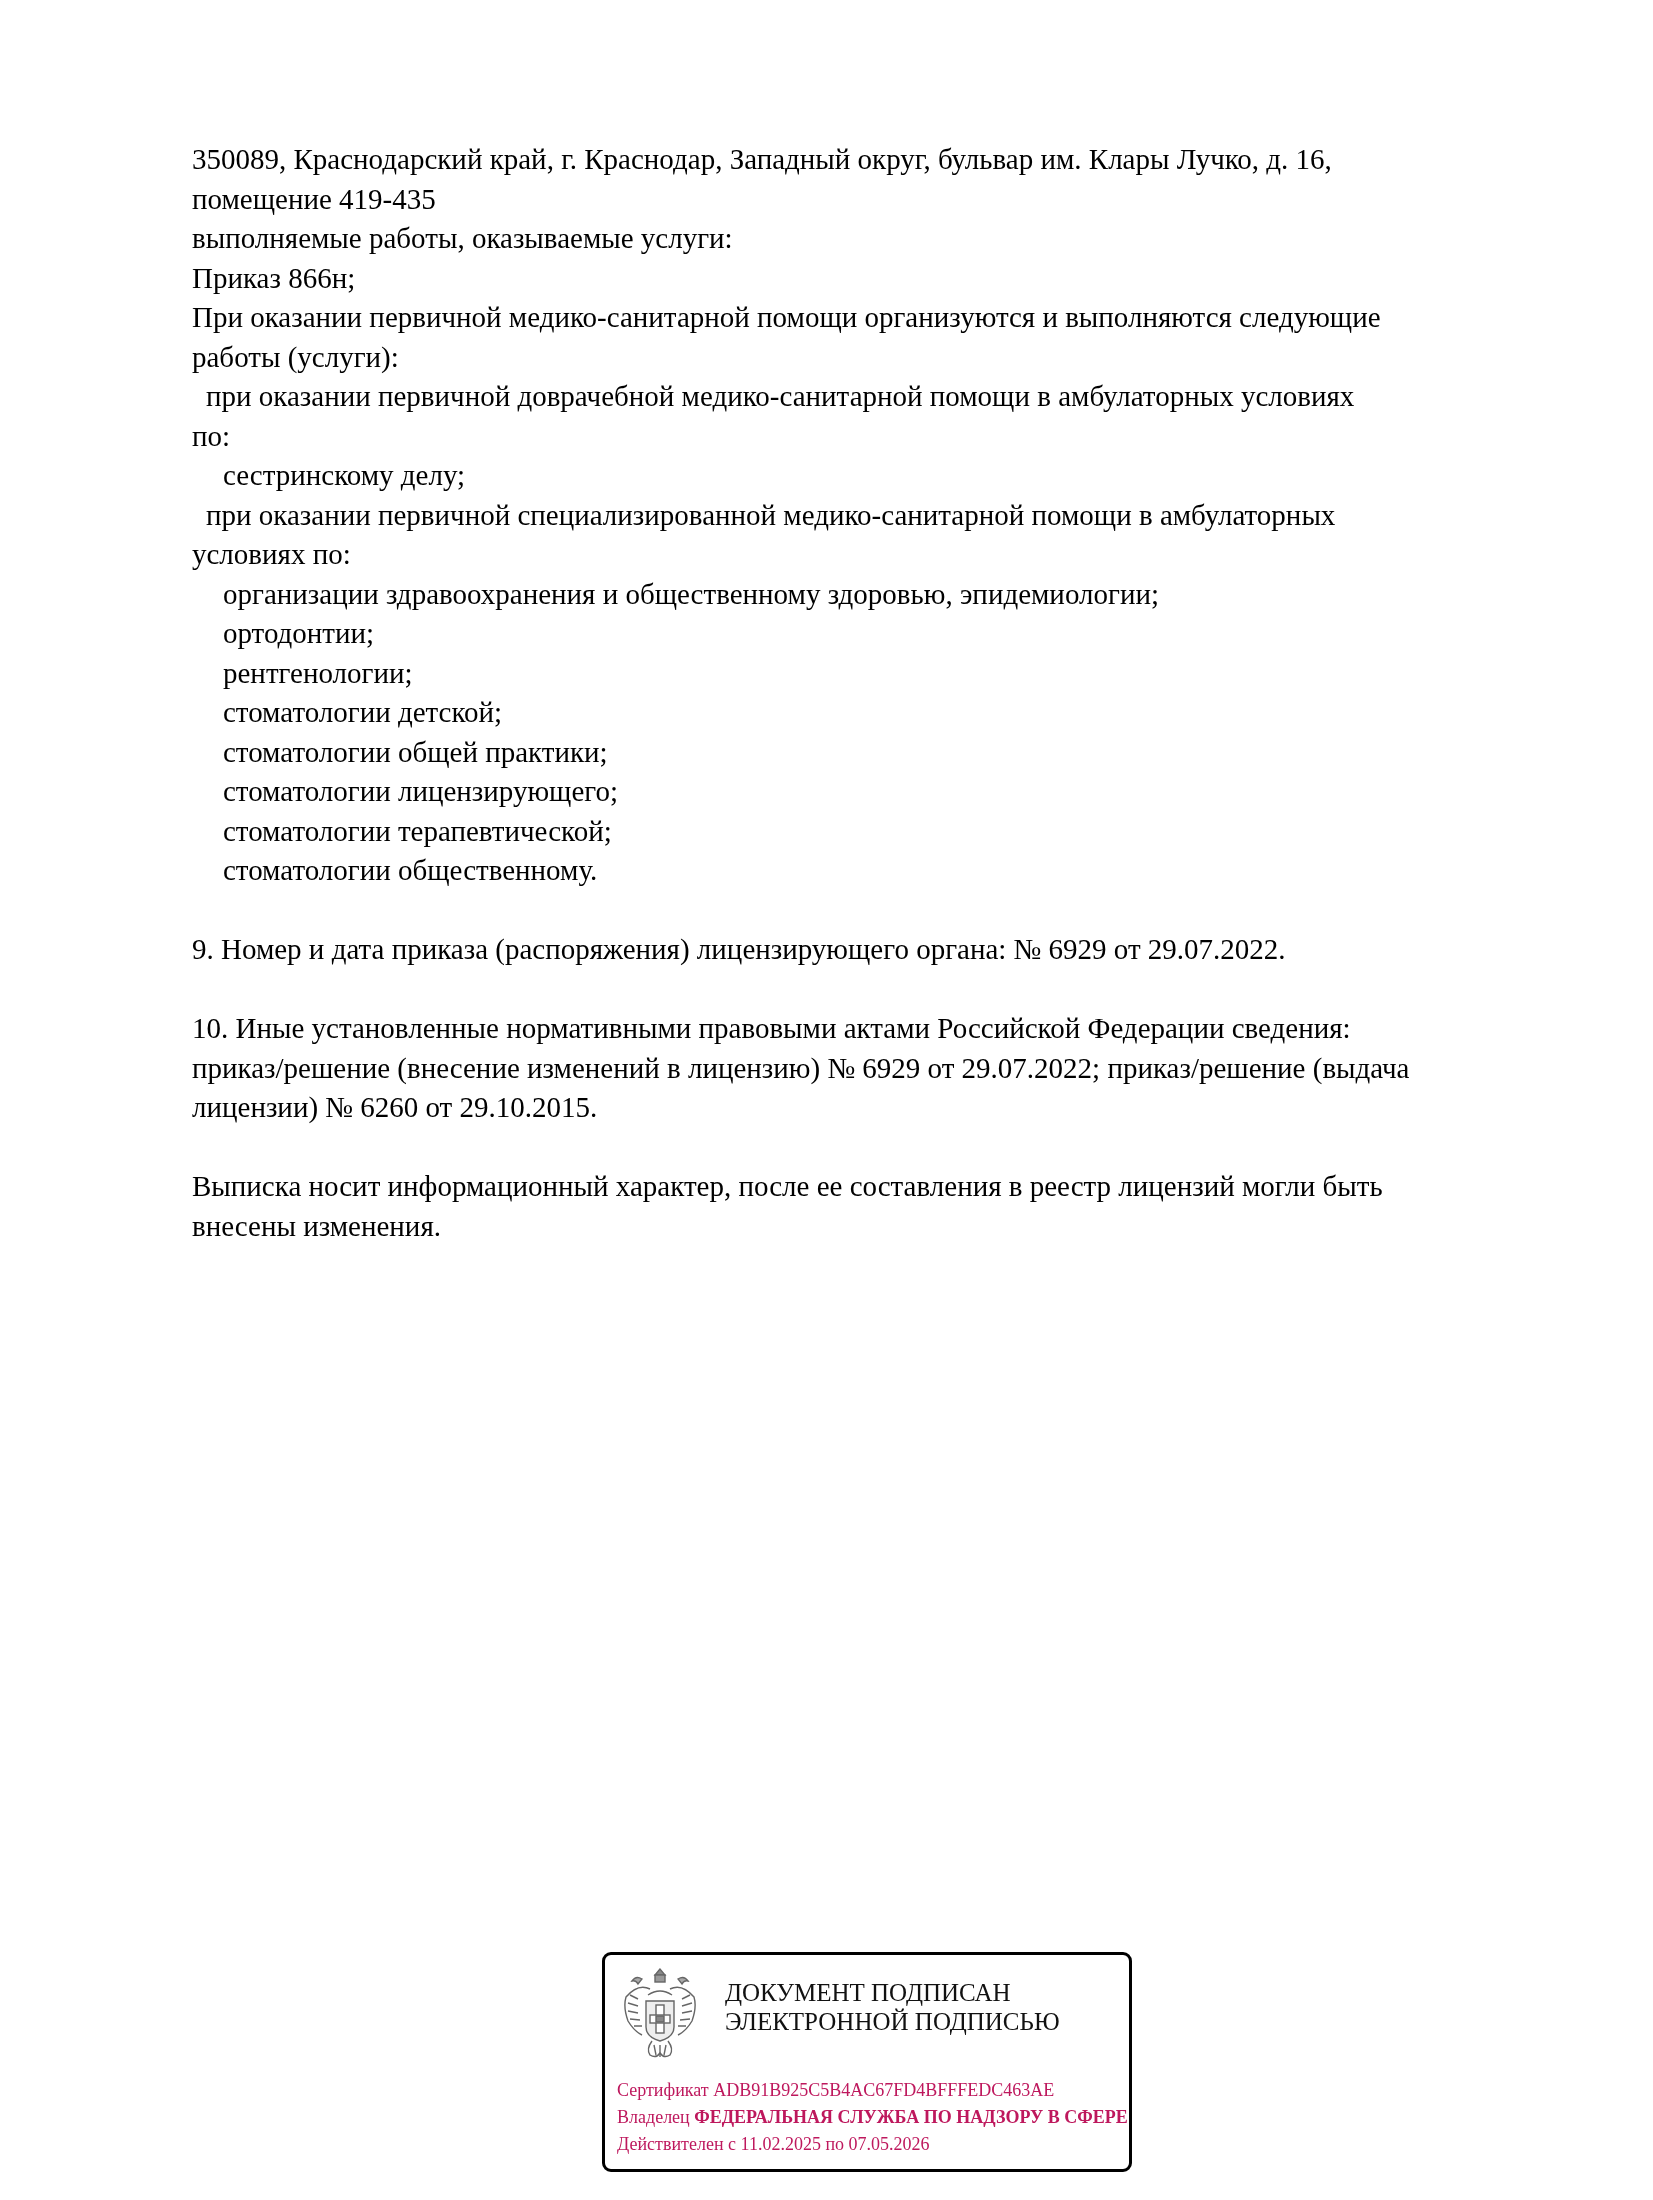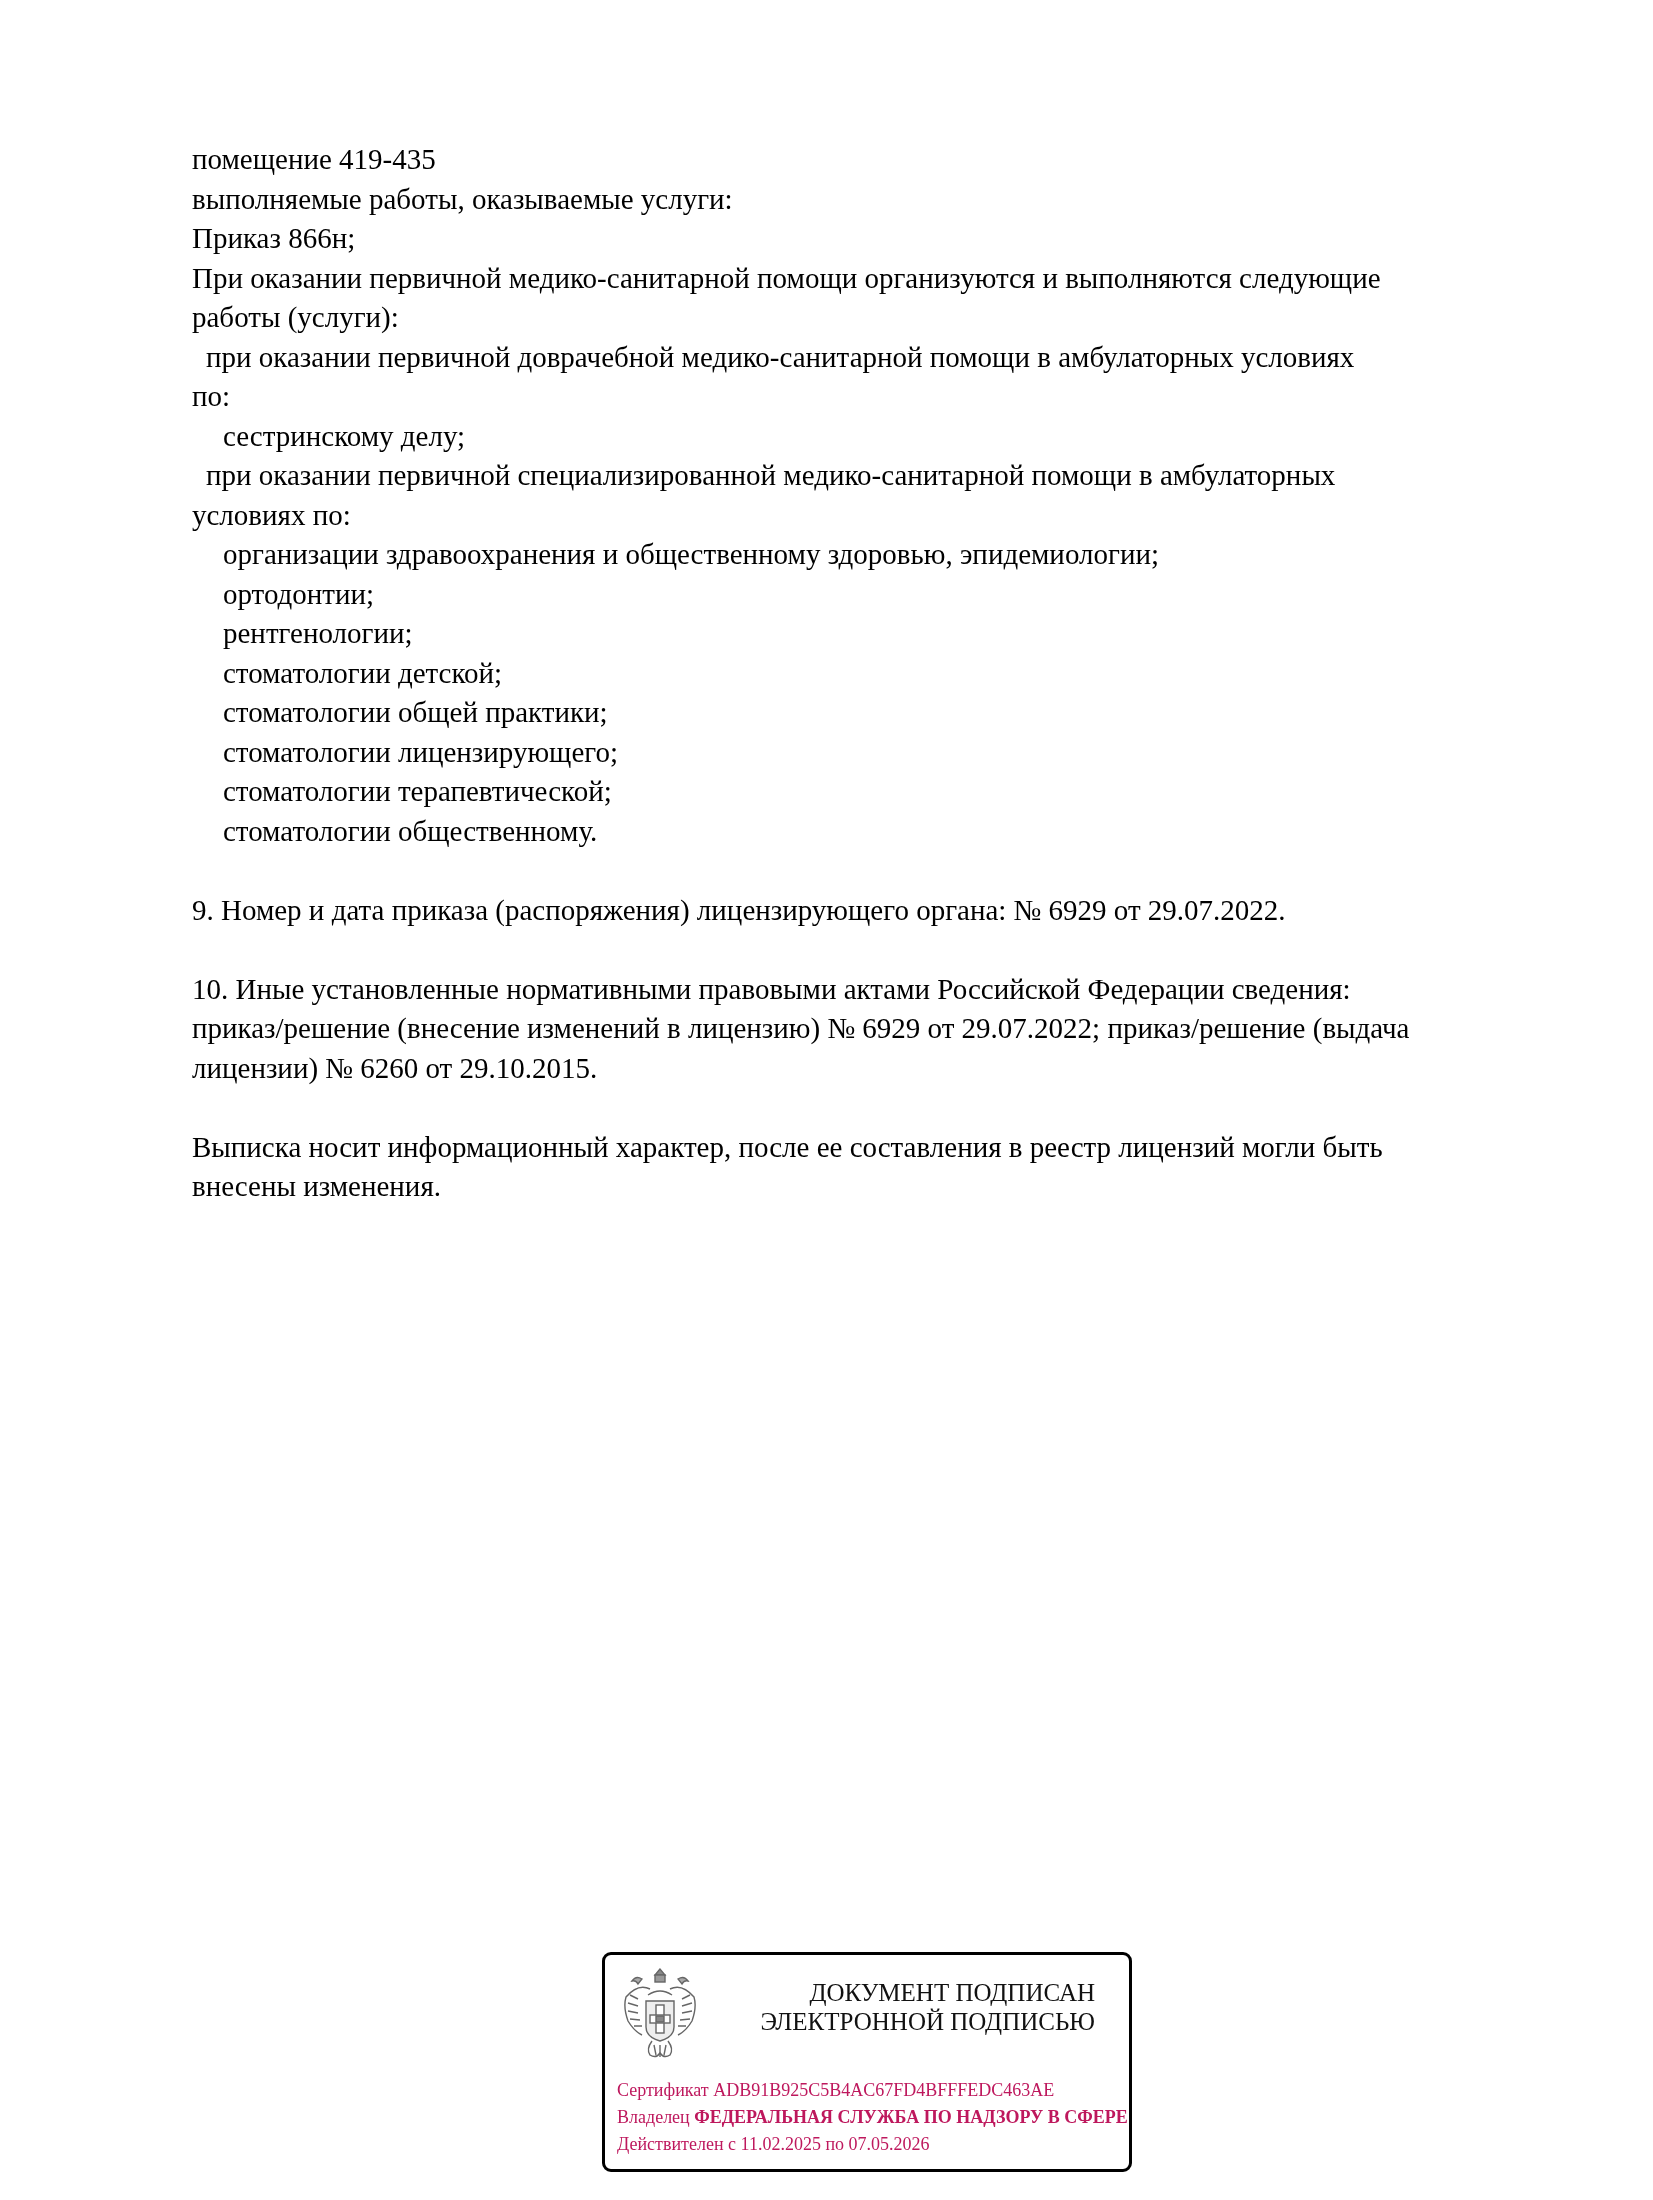--- a/index.html
+++ b/index.html
@@ -18,34 +18,35 @@
   .ind2 { padding-left: 31px; }
   .gap { height: 39.5px; }
 
   .sig-box {
     position: absolute; left: 602px; top: 1952px; width: 530px; height: 220px;
     border: 3px solid #000; border-radius: 9px; box-sizing: border-box;
     overflow: hidden; background: #fff;
   }
   .emblem { position: absolute; left: 15px; top: 10px; width: 80px; height: 98px; }
   .sig-title {
-    position: absolute; left: 120px; top: 23px; width: 370px; text-align: right;
+    position: absolute; left: 120px; top: 23px; width: 370px; text-align: left;
     font-size: 25px; line-height: 29px; color: #111;
   }
   .sig-meta {
     position: absolute; left: 12px; top: 122px; width: 600px;
     font-size: 18px; line-height: 27px; color: #be185d; white-space: nowrap;
   }
   .sig-meta b { font-weight: bold; }
 </style>
 </head>
 <body>
 
 <div class="page">
   <div class="body-text">
+    <span class="line">350089, Краснодарский край, г. Краснодар, Западный округ, бульвар им. Клары Лучко, д. 16,</span>
     <span class="line">помещение 419-435</span>
     <span class="line">выполняемые работы, оказываемые услуги:</span>
     <span class="line">Приказ 866н;</span>
     <span class="line">При оказании первичной медико-санитарной помощи организуются и выполняются следующие</span>
     <span class="line">работы (услуги):</span>
     <span class="line ind1">при оказании первичной доврачебной медико-санитарной помощи в амбулаторных условиях</span>
     <span class="line">по:</span>
     <span class="line ind2">сестринскому делу;</span>
     <span class="line ind1">при оказании первичной специализированной медико-санитарной помощи в амбулаторных</span>
     <span class="line">условиях по:</span>

